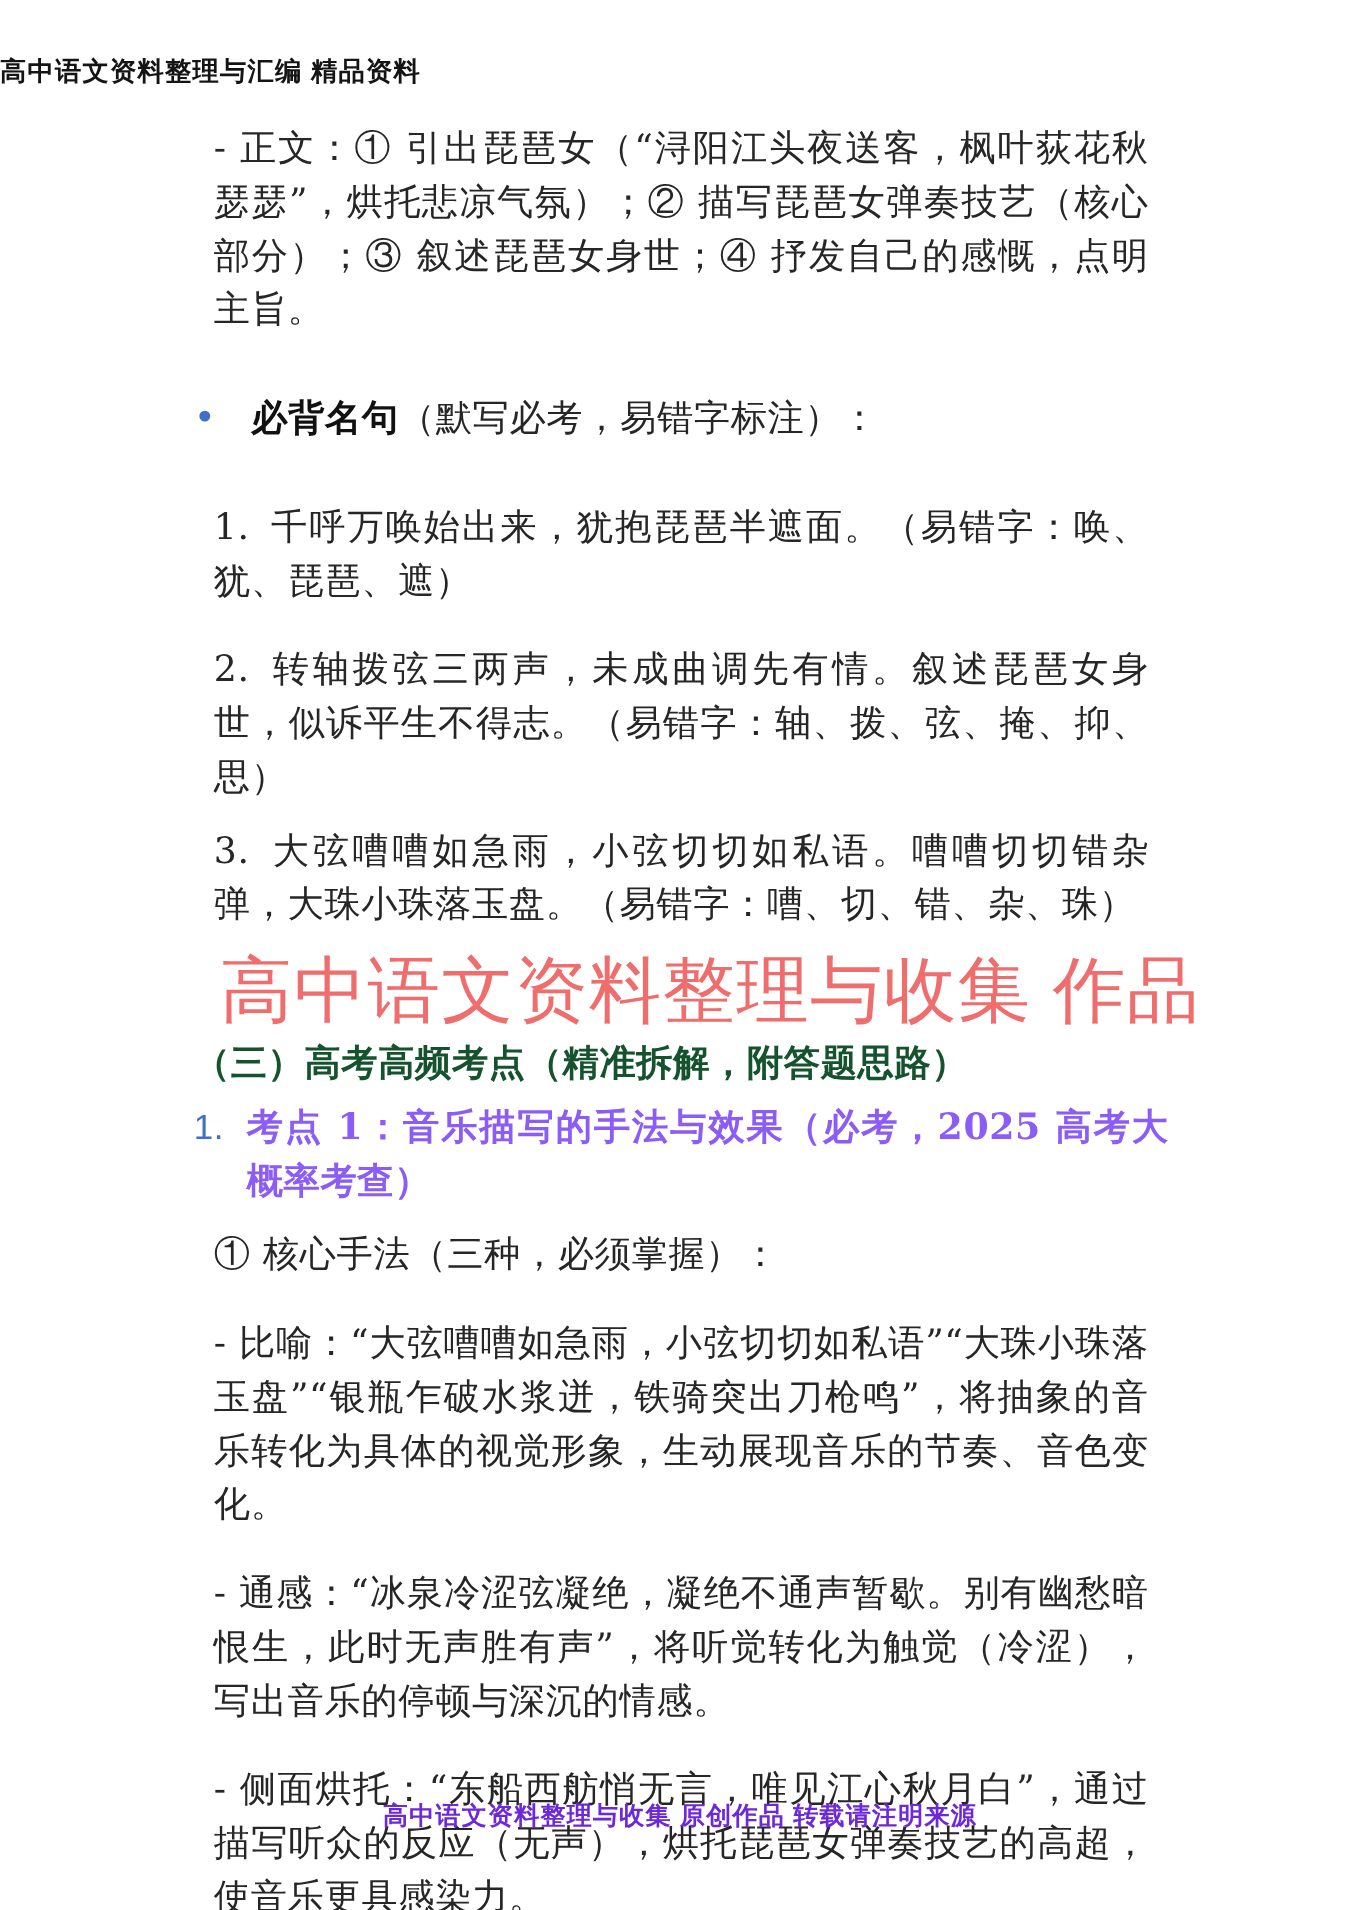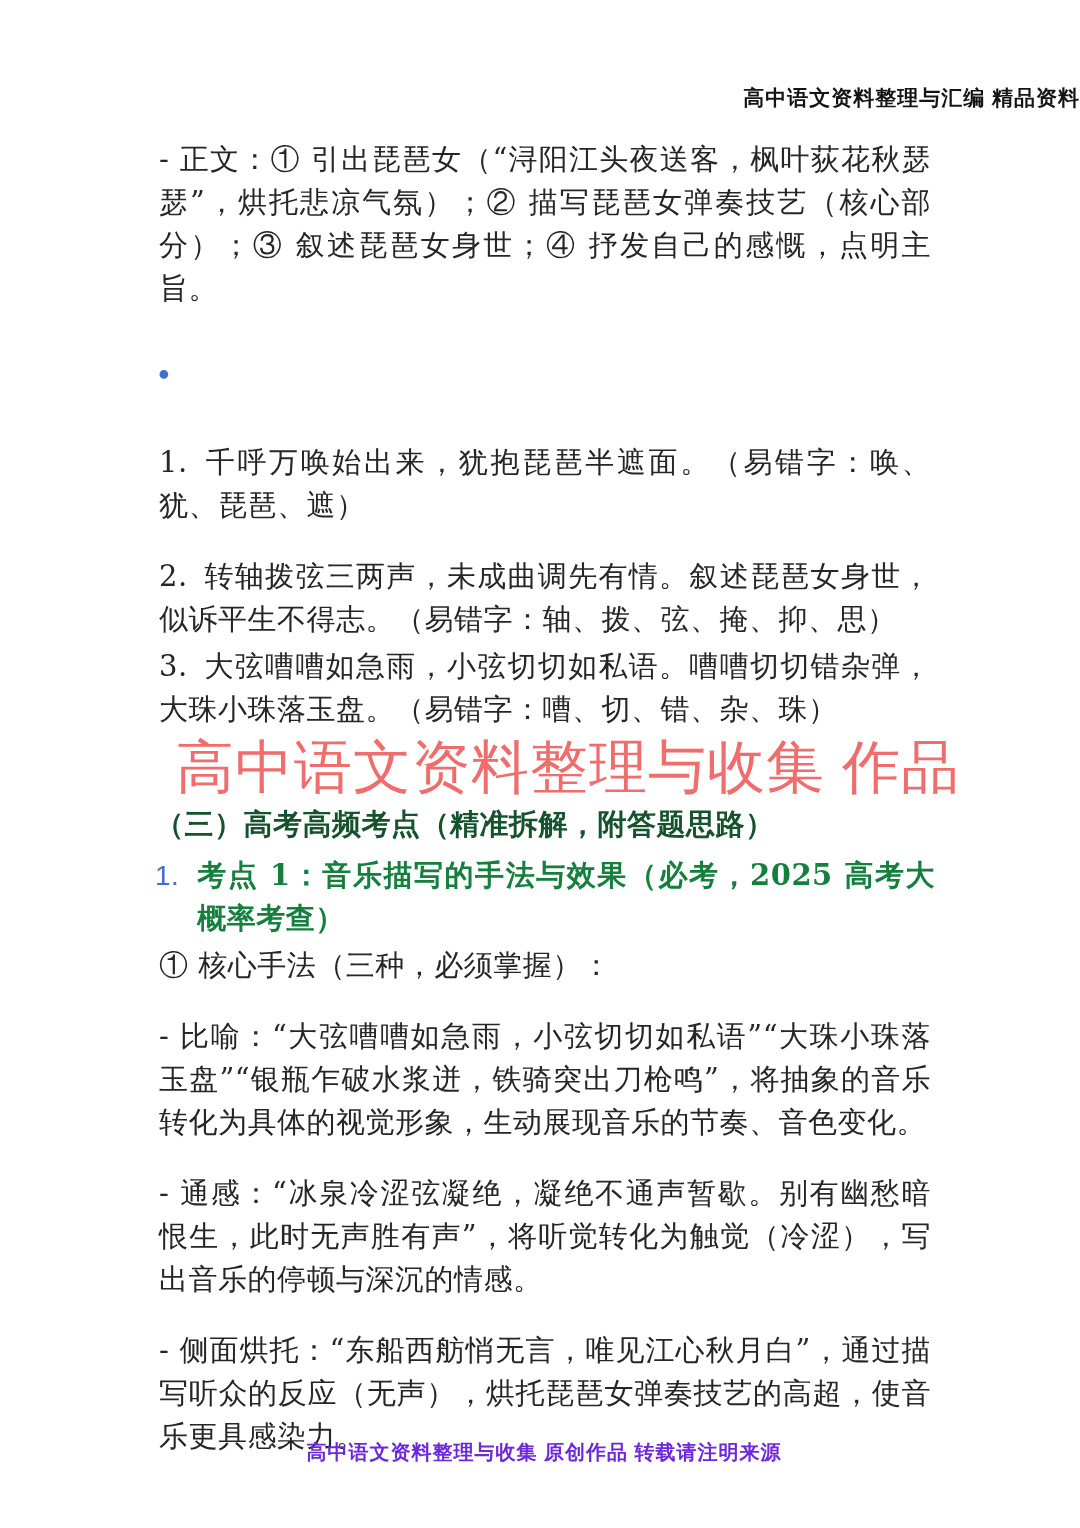--- a/index.html
+++ b/index.html
@@ -5,36 +5,36 @@
   html,body{margin:0;padding:0;background:#ffffff;}
   .page{
     position:relative;
     width:1080px;height:1528px;
     background:#ffffff;
     overflow:hidden;
     font-family:"DejaVu Serif", serif;
     color:#262626;
   }
   .doc-header{
-    padding-top:84px;
-    text-align:right;
+    padding-top:43px;
+    text-align:left;
     font-family:"Liberation Sans", sans-serif;
     font-weight:bold;
     font-size:21px;
     color:#141414;
     letter-spacing:1px;
   }
   .content{
     margin:26px 145px 0 155px;
     font-size:29px;
     line-height:43px;
     text-align:justify;
     letter-spacing:0.5px;
   }
-  .content p{margin:4px;}
+  .content p{margin:16px;}
   .mt-lg{margin-top:44px !important;}
   .mt-md{margin-top:28px !important;}
   .mt-sm{margin-top:26px !important;}
   .mt-0{margin-top:0 !important;}
   .bullet-line{margin-top:44px;display:flex;align-items:baseline;}
   .bullet-dot{
     color:#3e70c9;
     font-size:30px;
     width:46px;
     flex:0 0 46px;
@@ -59,21 +59,21 @@
     color:#14532d;
     letter-spacing:0.5px;
   }
   .point-line{margin-top:8px;display:flex;align-items:baseline;}
   .point-num{
     color:#3e70c9;
     margin-right:18px;
     font-size:28px;
     font-family:"Liberation Sans", sans-serif;
   }
-  .point-title{font-weight:bold;color:#15803d;}
+  .point-title{font-weight:bold;color:#8b5cf6;}
   .doc-footer{
     position:absolute;
     left:4px;bottom:62px;
     width:100%;
     text-align:center;
     font-family:"Liberation Sans", sans-serif;
     font-weight:bold;
     font-size:20px;
     color:#6d28d9;
     letter-spacing:1px;
@@ -85,20 +85,21 @@
 <div class="page">
 
   <div class="doc-header">高中语文资料整理与汇编 精品资料</div>
 
   <div class="content">
 
     <p>- 正文：① 引出琵琶女（“浔阳江头夜送客，枫叶荻花秋瑟瑟”，烘托悲凉气氛）；② 描写琵琶女弹奏技艺（核心部分）；③ 叙述琵琶女身世；④ 抒发自己的感慨，点明主旨。</p>
 
     <div class="bullet-line">
       <span class="bullet-dot">•</span>
+      <span><span class="bold-run">必背名句</span><span>（默写必考，易错字标注）：</span></span>
     </div>
 
     <p class="mt-lg"><span class="item-num">1.</span><span>千呼万唤始出来，犹抱琵琶半遮面。（易错字：唤、犹、琵琶、遮）</span></p>
 
     <p class="mt-md"><span class="item-num">2.</span><span>转轴拨弦三两声，未成曲调先有情。叙述琵琶女身世，似诉平生不得志。（易错字：轴、拨、弦、掩、抑、思）</span></p>
 
     <p class="mt-0"><span class="item-num">3.</span><span>大弦嘈嘈如急雨，小弦切切如私语。嘈嘈切切错杂弹，大珠小珠落玉盘。（易错字：嘈、切、错、杂、珠）</span></p>
 
 
     <div class="watermark">高中语文资料整理与收集 作品</div>

